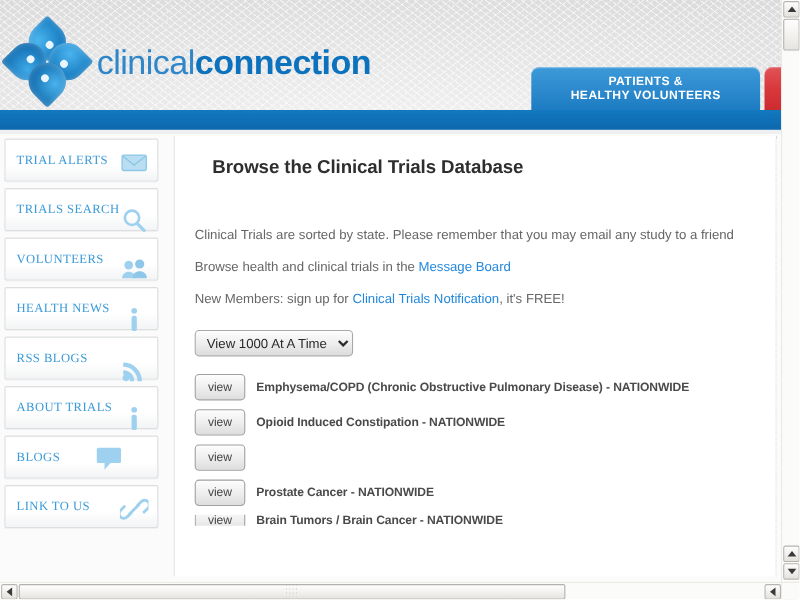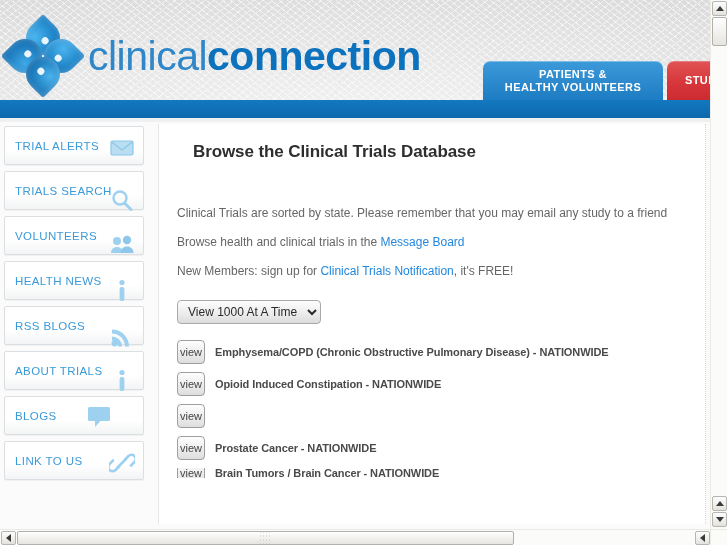--- a/index.html
+++ b/index.html
@@ -66,36 +66,36 @@
     transform: rotate(45deg);
   }
   .p-right .dot { left: 13px; top: 17px; }
   .p-bottom {
     left: 20px; top: 38px;
     background: radial-gradient(circle at 40% 30%, #49b2ec, #0d67aa 78%);
     transform: rotate(135deg);
   }
   .p-bottom .dot { left: 13px; top: 17px; }
   #logo-text {
-    font-size: 41px; letter-spacing: -0.5px; line-height: 1;
+    font-size: 31px; letter-spacing: -0.5px; line-height: 1;
     white-space: nowrap;
   }
   .lt-a { color: #2f86c8; font-weight: 400; }
   .lt-b { color: #0d72bd; font-weight: 700; }
   #tabs { position: absolute; left: 483px; top: 61px; display: flex; align-items: flex-end; }
   .tab {
     height: 39px; box-sizing: border-box;
     border-radius: 7px 7px 0 0;
     color: #ffffff; font-size: 11px; font-weight: 700;
     letter-spacing: .4px; line-height: 13px;
     display: flex; align-items: center; justify-content: center;
     text-align: center; padding: 0 10px;
   }
   .tab-blue {
-    width: 180px;
+    width: 208px;
     background: linear-gradient(180deg, #3c9ad9 0%, #2f8ccf 45%, #1d7cc2 100%);
     box-shadow: inset 0 1px 0 rgba(255,255,255,.35);
     text-align: center;
   }
   .tab-red {
     width: 96px; margin-left: 4px;
     background: linear-gradient(180deg, #e05356 0%, #d8393d 50%, #cc2b30 100%);
     box-shadow: inset 0 1px 0 rgba(255,255,255,.25);
     justify-content: flex-start; padding-left: 18px;
   }
@@ -104,21 +104,21 @@
     background: linear-gradient(180deg, #1379bf 0%, #0f6eb5 60%, #0d68ac 100%);
   }
   #under-bar { width: 760px; height: 4px; background: #eef0f1; }
 
   
   #body-area {
     position: relative; width: 760px; height: 410px;
     background: #fbfbfb;
   }
   
-  #sidebar { position: absolute; left: 4px; top: 4px; width: 148px; }
+  #sidebar { position: absolute; left: 4px; top: 4px; width: 148px; font-family: Liberation Serif, serif; }
   .nav-item {
     position: relative; box-sizing: border-box;
     width: 140px; height: 39px; margin-bottom: 6px;
     background: linear-gradient(180deg, #ffffff 0%, #ffffff 62%, #f3f4f5 100%);
     border: 1px solid #dcdfe1;
     border-radius: 2px;
     box-shadow: 0 1px 0 rgba(0,0,0,.04);
     display: flex; align-items: center;
   }
   .nav-label {
@@ -166,21 +166,21 @@
     border-radius: 4px;
     background: linear-gradient(180deg, #fdfdfd 0%, #ededed 55%, #dcdcdc 100%);
   }
 
   #trial-list { margin: 16px 0 0 18px; }
   .trial-row {
     display: flex; align-items: center;
     height: 24px; margin-bottom: 8px;
   }
   .view-btn {
-    width: 28px; height: 24px; box-sizing: border-box;
+    width: 46px; height: 24px; box-sizing: border-box;
     border: 1px solid #9f9f9f; border-radius: 4px;
     background: linear-gradient(180deg, #fdfdfd 0%, #eeeeee 52%, #dddddd 100%);
     color: #444444; font-size: 11px;
     font-family: "Liberation Sans", sans-serif;
     display: flex; align-items: center; justify-content: center;
     flex: 0 0 auto;
   }
   .trial-name {
     margin-left: 10px; font-size: 11px; font-weight: 700;
     color: #4a4a4a; white-space: nowrap; letter-spacing: -.1px;

